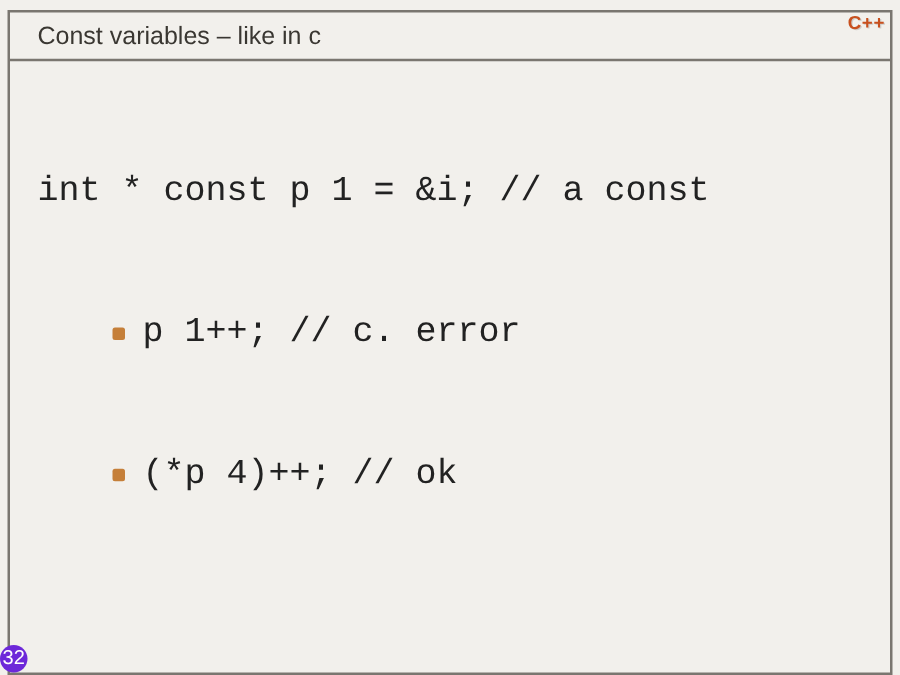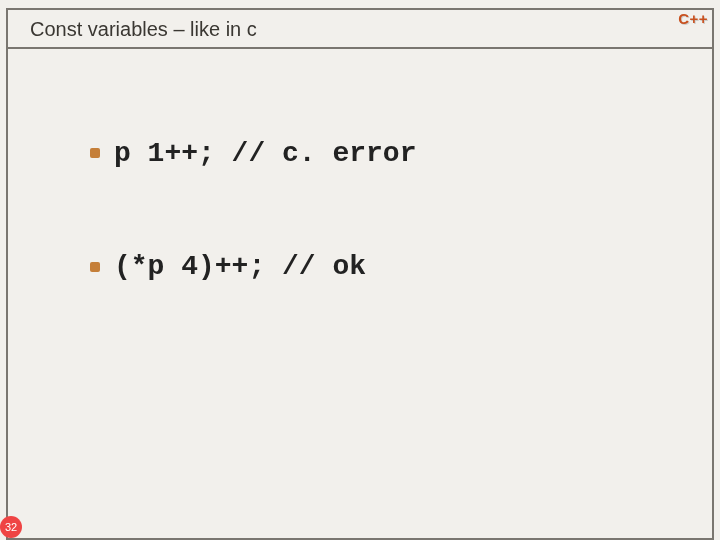--- a/index.html
+++ b/index.html
@@ -48,58 +48,58 @@
     font-family: Consolas, "Courier New", monospace;
     font-size: 28px;
     line-height: 1.35;
     color: #222;
     white-space: pre;
   }
   .bullet-row {
     display: flex;
     align-items: center;
     padding-left: 60px;
-    font-weight: bold;
   }
   .bullet {
     display: inline-block;
     width: 10px;
     height: 10px;
     background: #c57f39;
     border-radius: 2px;
     margin-right: 14px;
     flex-shrink: 0;
   }
   .line { display: block; }
   .slidenum {
     position: absolute;
     left: 0px;
     bottom: 2px;
     width: 22px;
     height: 22px;
-    background: #ef4444;
+    background: #6d28d9;
     border-radius: 50%;
     color: #fff;
     font-family: Arial, sans-serif;
-    font-size: 11px;
+    font-size: 16px;
     display: flex;
     align-items: center;
     justify-content: center;
   }
 </style>
 </head>
 <body>
 
 <div class="slide">
   <div class="badge">C++</div>
   <div class="inner">
     <div class="title">Const variables – like in c</div>
     <div class="divider"></div>
 
     <div class="code">
+      <span class="line">int * const p 1 = &amp;i; // a const</span>
       <span class="bullet-row"><span class="bullet"></span><span>p 1++; // c. error</span></span>
       <span class="bullet-row"><span class="bullet"></span><span>(*p 4)++; // ok</span></span>
       
       
       
       
       
       
     </div>
   </div>

